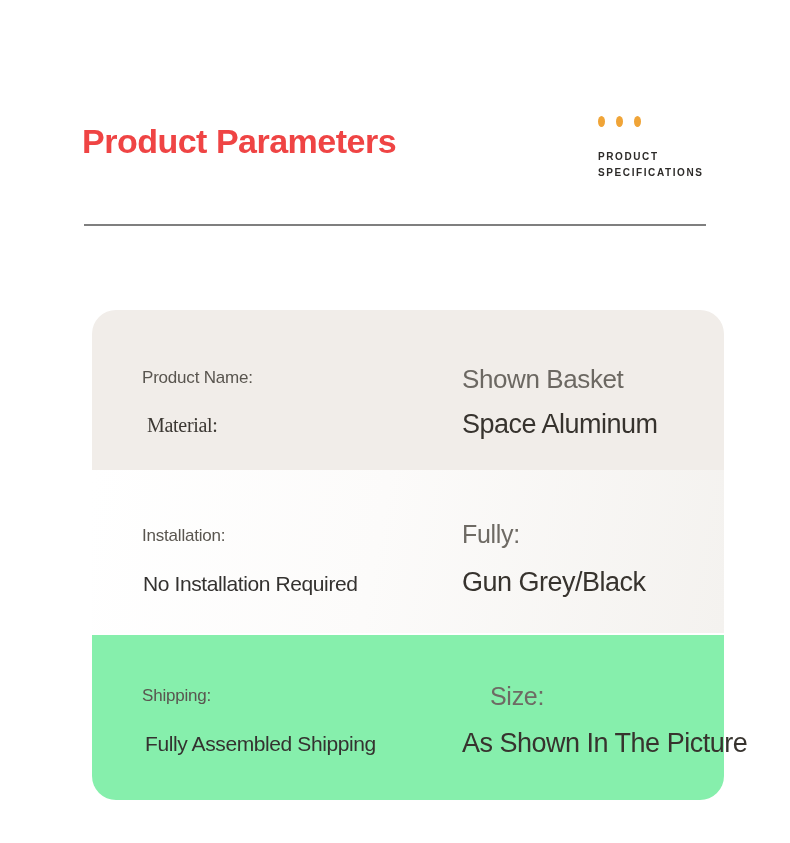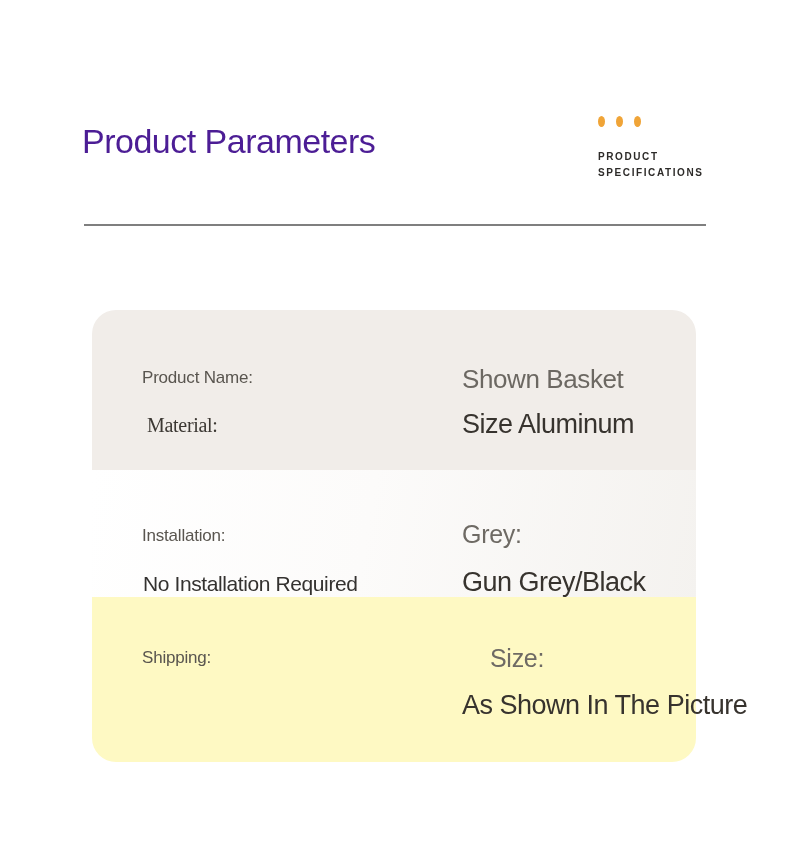--- a/index.html
+++ b/index.html
@@ -10,22 +10,22 @@
     background: #ffffff;
     overflow: hidden;
     font-family: "Liberation Sans", sans-serif;
   }
 
   
   .title {
     position: absolute;
     left: 82px; top: 122px;
     font-size: 34px;
-    font-weight: 400;
-    color: #4c1d95;
+    font-weight: 700;
+    color: #ef4444;
     letter-spacing: -0.5px;
     white-space: nowrap;
   }
   .badge { position: absolute; left: 598px; top: 116px; }
   .badge-dots { display: flex; gap: 11px; }
   .badge-dot {
     width: 7px; height: 11px;
     border-radius: 50%;
     background: #F0A437;
   }
@@ -39,33 +39,33 @@
     white-space: nowrap;
   }
   .divider {
     position: absolute;
     left: 84px; top: 224px;
     width: 622px; height: 2px;
     background: #7f7f7f;
   }
 
   
-  .row { position: absolute; left: 92px; width: 604px; }
+  .row { position: absolute; left: 92px; width: 604px; padding-left: 28px; }
   .row-1 {
     top: 310px; height: 160px;
     background: #F1EDE9;
     border-radius: 24px 24px 0 0;
   }
   .row-2 {
     top: 470px; height: 163px;
     background: linear-gradient(100deg, #ffffff 0%, #fcfbfa 45%, #f4f2ef 100%);
   }
   .row-3 {
-    top: 597px; height: 165px;
-    background: #fef9c3;
+    top: 635px; height: 165px;
+    background: #86efac;
     border-radius: 0 0 24px 24px;
   }
 
   .cell { position: absolute; white-space: nowrap; }
   .lbl-sm  { font-size: 17px; color: #59554f; letter-spacing: -0.2px; }
   .lbl-md  { font-size: 20px; color: #3c3833; letter-spacing: -0.3px; }
   .lbl-lg  { font-size: 25px; color: #6e6a64; letter-spacing: -0.3px; }
   .val-md  { font-size: 21px; color: #343230; letter-spacing: -0.4px; }
   .val-lg  { font-size: 27px; color: #37332e; letter-spacing: -0.5px; }
   .val-lg-muted { font-size: 26px; color: #6c6862; letter-spacing: -0.4px; }
@@ -88,29 +88,30 @@
       <div>SPECIFICATIONS</div>
     </div>
   </div>
 
   <div class="divider"></div>
 
   <div class="row row-1">
     <div class="cell lbl-sm" style="left:50px; top:58px;">Product Name:</div>
     <div class="cell val-lg-muted" style="left:370px; top:54px;">Shown Basket</div>
     <div class="cell lbl-md" style="left:55px; top:104px;font-family:Liberation Serif, serif;">Material:</div>
-    <div class="cell val-lg" style="left:370px; top:99px;">Size Aluminum</div>
+    <div class="cell val-lg" style="left:370px; top:99px;">Space Aluminum</div>
   </div>
 
   <div class="row row-2">
     <div class="cell lbl-sm" style="left:50px; top:56px;">Installation:</div>
-    <div class="cell lbl-lg" style="left:370px; top:50px;">Grey:</div>
+    <div class="cell lbl-lg" style="left:370px; top:50px;">Fully:</div>
     <div class="cell val-md" style="left:51px; top:102px;">No Installation Required</div>
     <div class="cell val-lg" style="left:370px; top:97px;">Gun Grey/Black</div>
   </div>
 
   <div class="row row-3">
     <div class="cell lbl-sm" style="left:50px; top:51px;">Shipping:</div>
     <div class="cell lbl-lg" style="left:370px; top:47px;margin-left:28px;">Size:</div>
+    <div class="cell val-md" style="left:53px; top:97px;">Fully Assembled Shipping</div>
     <div class="cell val-lg" style="left:370px; top:93px;">As Shown In The Picture</div>
   </div>
 
 </div>
 
 </body></html>

